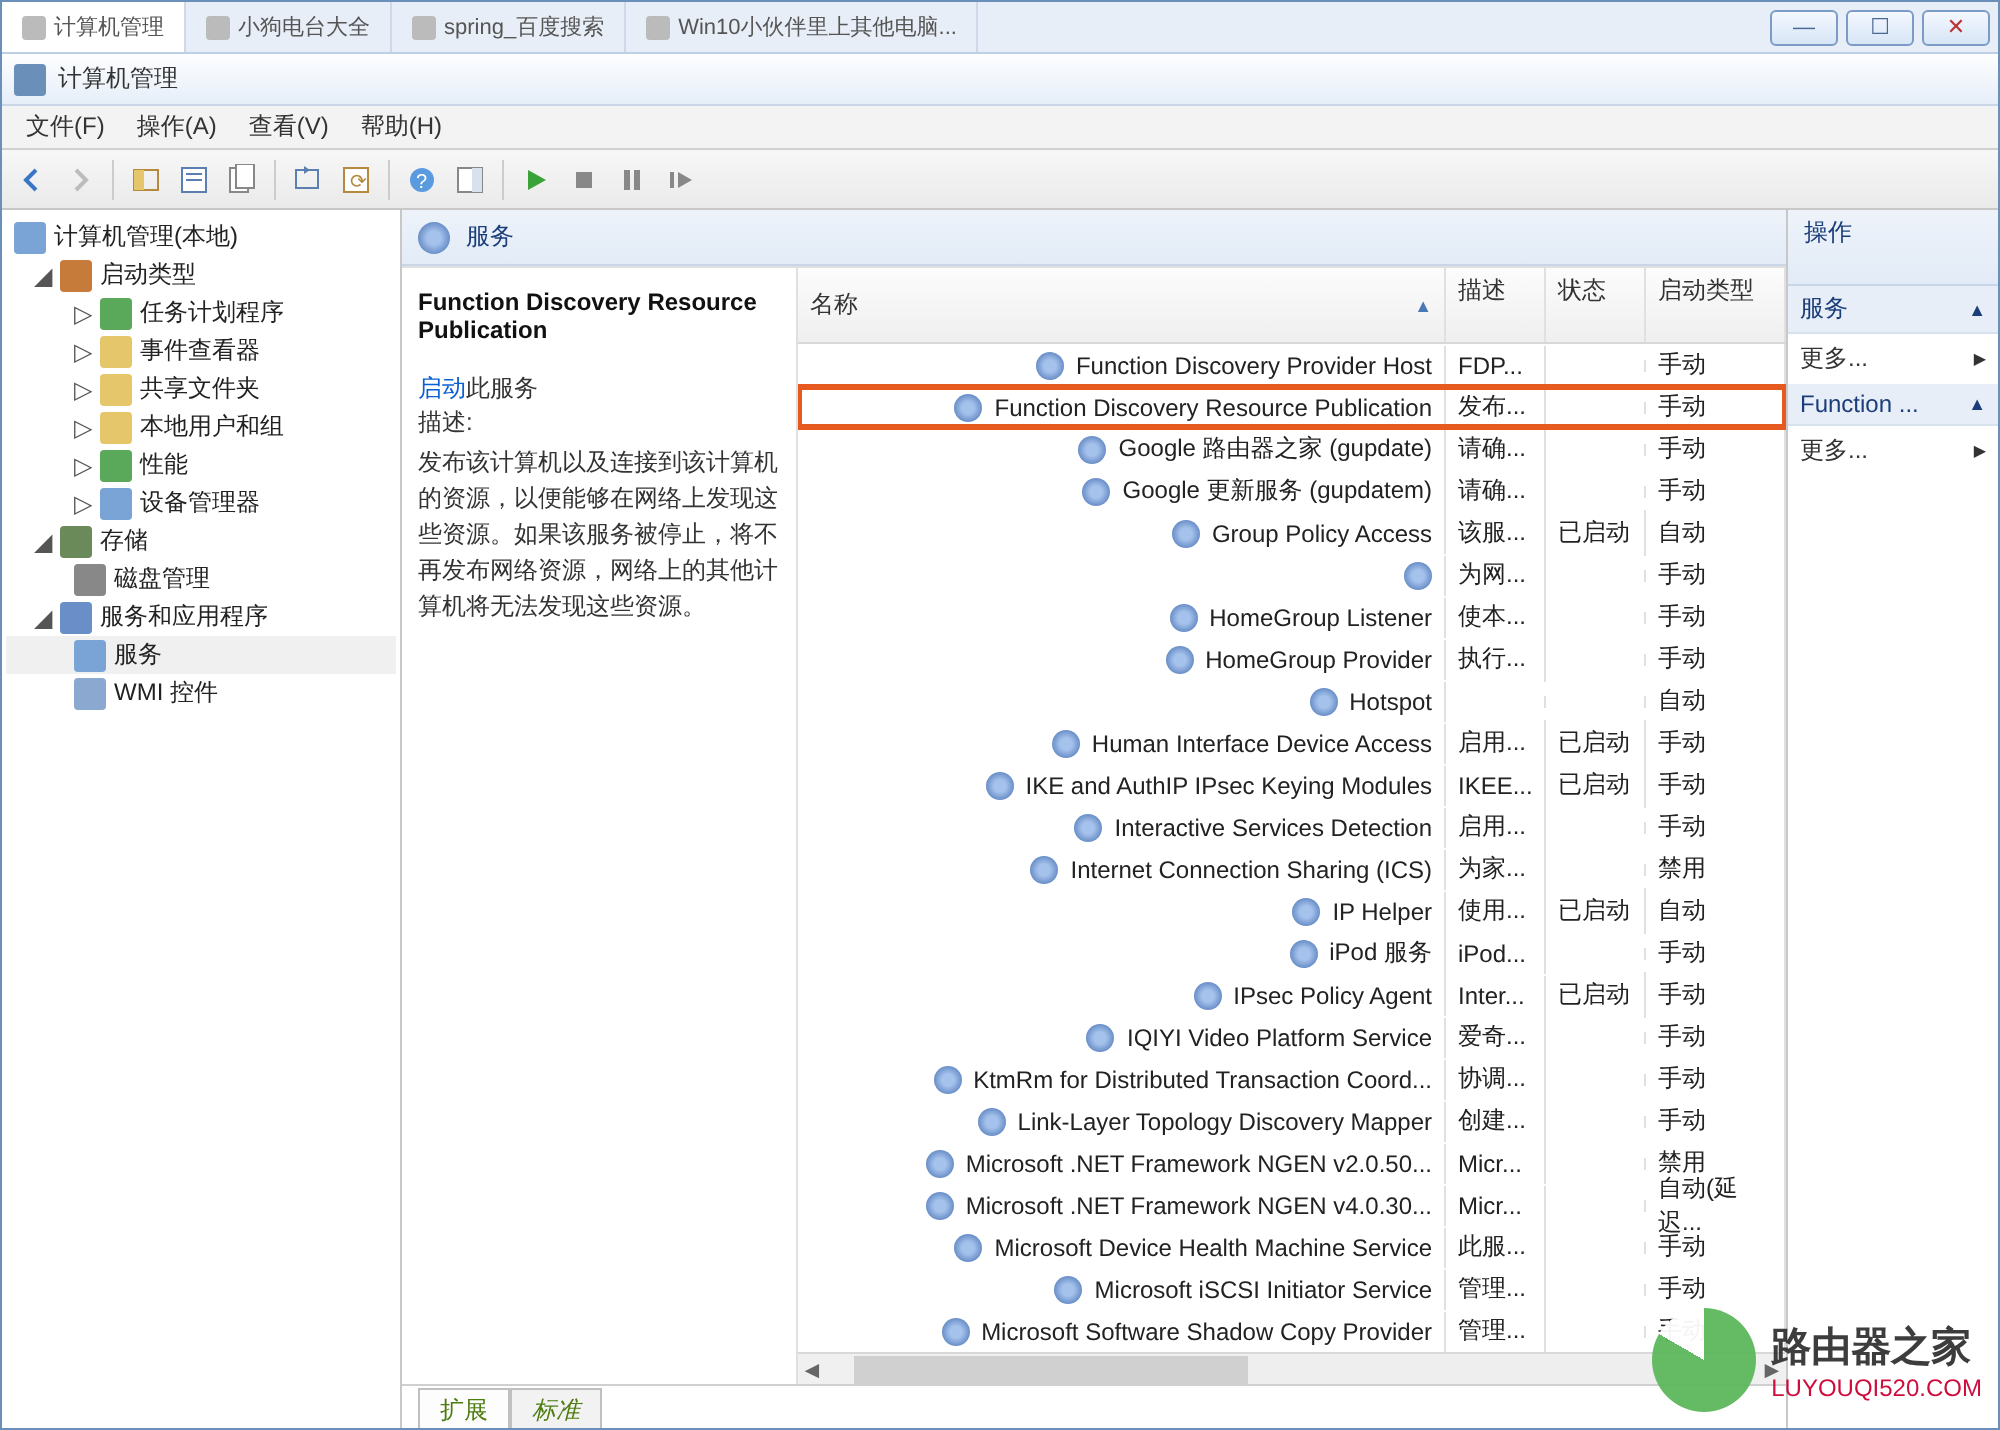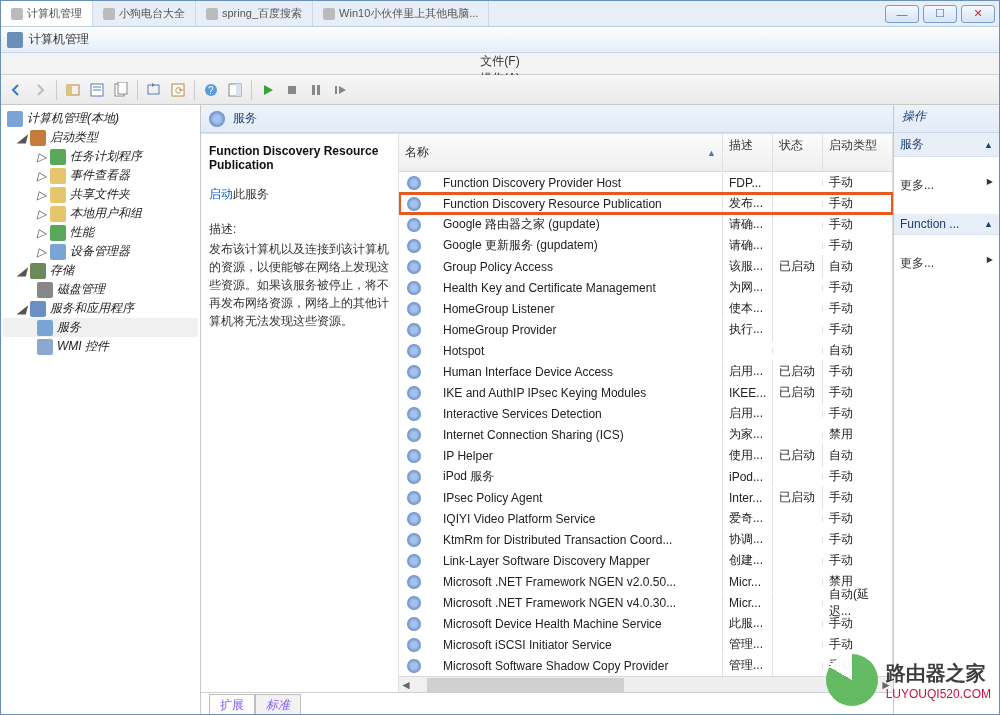--- a/index.html
+++ b/index.html
@@ -11,76 +11,76 @@
   .browser-tab.active { background:#fff;}
   .browser-tab .fav { width:12px; height:12px; background:#bbb; border-radius:2px; display:inline-block;}
   .win-controls { margin-left:auto; display:flex; gap:0; padding-right:2px;}
   .win-btn { width:34px; height:18px; border:1px solid #7a9cc6; background:linear-gradient(#f4f8ff,#d7e5f6); border-radius:3px; margin:0 2px; display:flex; align-items:center; justify-content:center; color:#4a6a94; font-size:11px;}
   .win-btn.close { color:#b33;}
   
   .titlebar { height:26px; background:linear-gradient(#fdfeff,#e6eef9); border-bottom:1px solid #c8d6e8; display:flex; align-items:center; padding:0 6px; gap:6px;}
   .title-icon { width:16px; height:16px; background:#6a8fb8; border-radius:2px;}
   .titlebar-text { color:#333;}
   
-  .menubar { height:22px; background:#f3f3f3; border-bottom:1px solid #d0d0d0; display:flex; align-items:center; padding:0 4px;flex-direction:column;}
+  .menubar { height:22px; background:#f3f3f3; border-bottom:1px solid #d0d0d0; display:flex; align-items:center; padding:0 4px;}
   .menu-item { padding:0 8px; color:#333; cursor:default;}
   
   .toolbar { height:30px; background:linear-gradient(#f7f7f7,#eaeaea); border-bottom:1px solid #c8c8c8; display:flex; align-items:center; padding:0 4px; gap:2px;}
   .tool-btn { width:22px; height:22px; display:flex; align-items:center; justify-content:center; border:1px solid transparent; }
   .tool-sep { width:1px; height:20px; background:#ccc; margin:0 3px;}
   .icon { width:16px; height:16px; display:inline-block;}
   
   .content { flex:1; display:flex; overflow:hidden;}
   
   .tree { width:200px; border-right:1px solid #c8c8c8; padding:4px 2px; overflow:auto; background:#fff;}
-  .tree-node { display:flex; align-items:center; gap:4px; padding:1px 0 1px 4px; white-space:nowrap; color:#222;font-style:italic;}
+  .tree-node { display:flex; align-items:center; gap:4px; padding:1px 0 1px 4px; white-space:nowrap; color:#222;}
   .tree-node.l1 { padding-left:14px;}
   .tree-node.l2 { padding-left:34px;}
   .tree-node .expander { width:9px; text-align:center; color:#555;}
   .tree-node.sel { background:#f0f0f0;}
   .tree-node .tico { width:16px; height:16px; background:#d0d0d0; border-radius:2px; display:inline-block;}
   .tico.folder { background:#e6c66a;}
   .tico.gear { background:#7aa3d6;}
   .tico.disk { background:#888;}
   .tico.green { background:#5aa85a;}
   
   .middle { flex:1; display:flex; flex-direction:column; overflow:hidden;}
   .services-header { display:flex; align-items:center; gap:8px; padding:0 8px; height:28px; background:linear-gradient(#eef3fa,#e2ebf7); color:#1a3e7a; border-bottom:1px solid #c8d6e8;}
   .gear-ico { width:16px; height:16px; border-radius:50%; background:radial-gradient(#a5c2ec 30%, #6a8fc8 70%);}
   .services-body { flex:1; display:flex; overflow:hidden; border-top:1px solid #e0e0e0;}
   .svc-detail { width:198px; padding:8px; border-right:1px solid #e0e0e0; color:#333; font-size:12px; overflow:hidden;}
   .svc-detail h4 { margin:2px 0 14px 0; font-size:12px; font-weight:bold; color:#111;}
   .svc-detail a { color:#0a5fd3; cursor:pointer;}
-  .svc-detail .descr-label { margin-top:18px; color:#333;}
+  .svc-detail .descr-label { color:#333;}
   .svc-detail .descr { color:#333; margin-top:2px; line-height:1.5;}
   .svc-list-wrap { flex:1; display:flex; flex-direction:column; overflow:hidden; position:relative;}
   .svc-head { display:flex; height:38px; border-bottom:1px solid #d8d8d8; background:linear-gradient(#fcfcfc,#efefef); font-size:12px; color:#333;}
   .col { padding:3px 6px; border-right:1px solid #e0e0e0;}
   .col-name { flex:1 1 270px; display:flex; align-items:center; gap:4px;}
   .col-desc { width:50px;}
   .col-status { width:50px;}
   .col-start { width:70px;}
   .svc-rows { flex:1; overflow-y:scroll;}
   .svc-row { display:flex; height:21px; align-items:center; border-bottom:0; font-size:12px; color:#222;}
-  .svc-row .col-name { display:flex; align-items:center; gap:22px; padding-left:8px;}
+  .svc-row .col-name { display:flex; align-items:center; gap:6px; padding-left:8px;justify-content:flex-end;}
   .svc-row .sico { width:14px; height:14px; border-radius:50%; background:radial-gradient(#a5c2ec 30%, #6a8fc8 70%); flex-shrink:0;}
   .svc-row.highlight { outline:3px solid #e65a1f; outline-offset:-2px; }
   .tabs-bottom { height:22px; border-top:1px solid #d0d0d0; display:flex; align-items:flex-end; padding-left:8px; gap:0; background:#fff;}
-  .btab { padding:2px 10px 0 10px; height:20px; border:1px solid #c0c0c0; border-bottom:none; font-size:12px; color:#8b5cf6; background:#fdfdfd;}
+  .btab { padding:2px 10px 0 10px; height:20px; border:1px solid #c0c0c0; border-bottom:none; font-size:12px; color:#4d7c0f; background:#fdfdfd;}
   .btab:not(.active){ background:#f2f2f2;font-style:italic;}
   .hscroll { height:16px; background:#f0f0f0; border-top:1px solid #d8d8d8; display:flex; align-items:center;}
   .hscroll .track { flex:1; height:14px; background:#eee; margin:0 14px; position:relative;}
   .hscroll .thumb { position:absolute; left:0; top:0; height:100%; width:45%; background:#d0d0d0;}
   .hscroll .arrow { width:14px; height:14px; display:flex; align-items:center; justify-content:center; color:#666;}
   
   .actions { width:106px; border-left:1px solid #c8c8c8; display:flex; flex-direction:column;}
-  .actions-title { height:28px; background:linear-gradient(#eef3fa,#e2ebf7); padding:3px 8px; color:#1a3e7a; border-bottom:1px solid #c8d6e8;font-style:italic;}
+  .actions-title { height:38px; background:linear-gradient(#eef3fa,#e2ebf7); padding:3px 8px; color:#1a3e7a; border-bottom:1px solid #c8d6e8;}
   .actions .group-head { background:#e7eef8; color:#1a3e7a; padding:3px 6px; border-bottom:1px solid #d8e2ef; display:flex; align-items:center; justify-content:space-between;}
   .actions .group-head .carrot { font-size:9px;}
-  .actions .action-item { padding:20px 6px; color:#333; display:flex; justify-content:space-between;}
+  .actions .action-item { padding:4px 6px; color:#333; display:flex; align-items:center; justify-content:space-between;}
   .actions .action-item .arrow { font-size:8px;}
   
   .watermark { position:absolute; right:8px; bottom:8px; display:flex; align-items:center; gap:8px; opacity:0.95; pointer-events:none;}
   .watermark .logo { width:52px; height:52px; border-radius:50%; background:conic-gradient(#5cb85c 0 300deg, #fff 300deg 360deg);}
   .watermark .text { color:#333; font-size:20px; font-weight:bold;}
   .watermark .sub { color:#c03; font-size:12px; display:block;}
   .sort-arrow { font-size:9px; color:#4a78b4;}
 </style>
 </head>
 <body>
@@ -340,21 +340,20 @@
                   <span class="sico"></span>
                   <span>Group Policy Access</span>
                 </div>
                 <div class="col col-desc">该服...</div>
                 <div class="col col-status">已启动</div>
                 <div class="col col-start">自动</div>
               </div>
               <div class="svc-row">
                 <div class="col col-name">
                   <span class="sico"></span>
-                  <span>Health Key and Certificate Management</span>
                 </div>
                 <div class="col col-desc">为网...</div>
                 <div class="col col-status"></div>
                 <div class="col col-start">手动</div>
               </div>
               <div class="svc-row">
                 <div class="col col-name">
                   <span class="sico"></span>
                   <span>HomeGroup Listener</span>
                 </div>
@@ -457,21 +456,21 @@
                   <span class="sico"></span>
                   <span>KtmRm for Distributed Transaction Coord...</span>
                 </div>
                 <div class="col col-desc">协调...</div>
                 <div class="col col-status"></div>
                 <div class="col col-start">手动</div>
               </div>
               <div class="svc-row">
                 <div class="col col-name">
                   <span class="sico"></span>
-                  <span>Link-Layer Software Discovery Mapper</span>
+                  <span>Link-Layer Topology Discovery Mapper</span>
                 </div>
                 <div class="col col-desc">创建...</div>
                 <div class="col col-status"></div>
                 <div class="col col-start">手动</div>
               </div>
               <div class="svc-row">
                 <div class="col col-name">
                   <span class="sico"></span>
                   <span>Microsoft .NET Framework NGEN v2.0.50...</span>
                 </div>

